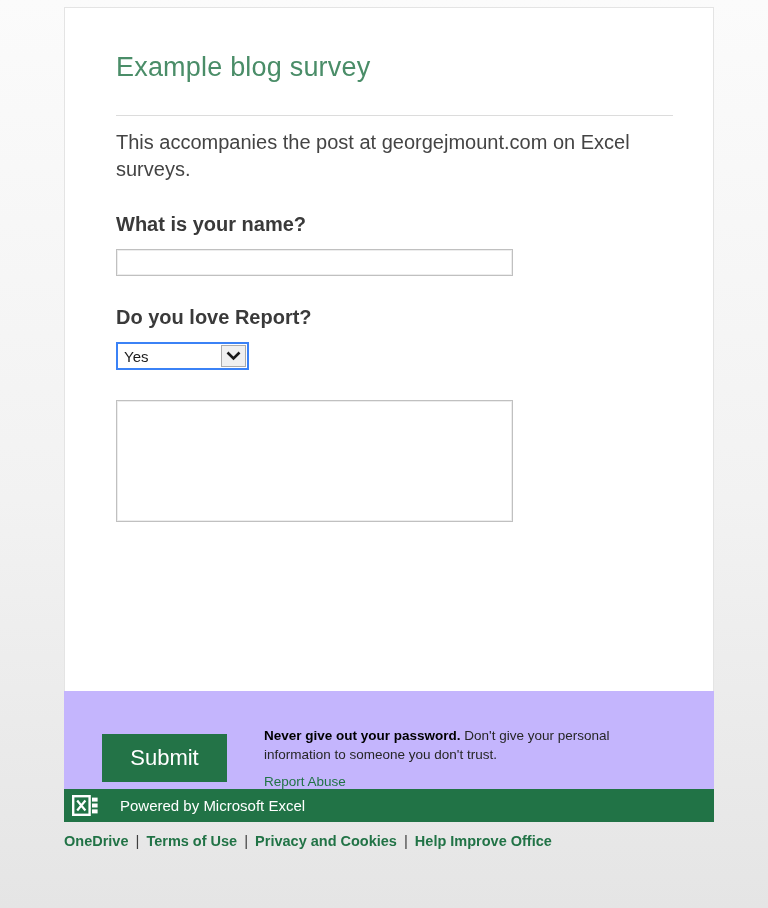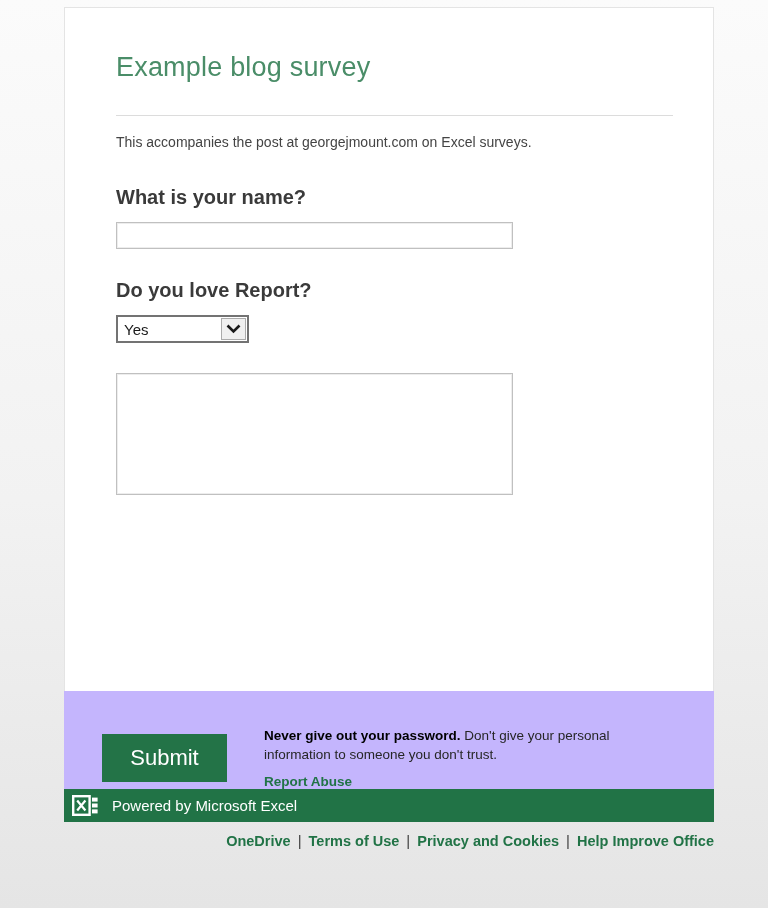--- a/index.html
+++ b/index.html
@@ -14,38 +14,38 @@
     box-sizing:border-box; height:684px;
     background:#ffffff; border:1px solid #e4e4e4; border-bottom:none;
     padding:44px 40px 8px 51px;
   }
   .title {
     font-size:27px; font-weight:300; color:#4a8d68; margin:0;
     letter-spacing:0.2px;
   }
   .divider { border:none; border-top:1px solid #dcdcdc; margin:32px 0 0 0; }
   .desc {
-    margin:13px 0 0 0; font-size:14px; line-height:27px; color:#444444;
+    margin:13px 0 0 0; font-size:20px; line-height:27px; color:#444444;
     max-width:545px;
   }
   .question { margin-top:30px; }
   .q-label { font-size:20px; font-weight:bold; color:#3a3a3a; }
   .text-input, .text-area {
     display:block; box-sizing:border-box; margin-top:13px;
     border:1px solid #c0c0c0; box-shadow:inset 0 0 0 1px #ededed;
     background:#fff; font-family:"Liberation Sans",sans-serif; font-size:15px;
     color:#1a1a1a; padding:2px 6px; outline:none;
   }
   .text-input { height:27px; }
   .w-wide { width:397px; }
   .w-narrow { width:222px; }
   .text-area { width:397px; height:122px; resize:none; }
   .select {
     margin-top:13px; width:133px; height:28px; box-sizing:border-box;
-    border:2px solid #737373; background:#fff;
+    border:2px solid #3b82f6; background:#fff;
     display:flex; align-items:center; cursor:pointer;
   }
   .select-value { flex:1; padding-left:6px; font-size:15px; color:#1a1a1a; }
   .select-arrow {
     width:25px; height:22px; margin-right:1px; box-sizing:border-box;
     background:#f0f0f0; border:1px solid #ababab;
     display:flex; align-items:center; justify-content:center;
   }
   .card-footer {
     box-sizing:border-box; height:98px; background:#c4b5fd;
@@ -53,30 +53,30 @@
     padding:36px 30px 0 38px;
   }
   .submit-btn {
     width:125px; height:48px; background:#237347; color:#ffffff;
     border:none; font-family:"Liberation Sans",sans-serif; font-size:22px;
     cursor:pointer; flex:0 0 auto;
   }
   .disclaimer { font-size:13.5px; line-height:19px; color:#262626; max-width:365px; }
   .disclaimer b { color:#000000; }
   .report-abuse {
-    display:inline-block; margin-top:8px; font-size:13.5px; font-weight:bold;
+    display:inline-block; margin-top:8px; font-size:13.5px; font-weight:normal;
     color:#217346; text-decoration:none; cursor:pointer;
   }
   .brand-bar {
     box-sizing:border-box; height:33px; background:#217346;
-    display:flex; align-items:center; gap:13px; padding-left:8px;
+    display:flex; align-items:center; gap:21px; padding-left:8px;
   }
   .brand-text { color:#ffffff; font-size:15px; }
   .links-row {
-    margin:10px 0 0 64px; width:650px; text-align:right;
+    margin:10px 0 0 64px; width:650px; text-align:left;
     font-size:14.5px;
   }
   .links-row a {
     color:#217346; font-weight:bold; text-decoration:none; cursor:pointer;
   }
   .links-row .sep { color:#3f3f3f; font-weight:400; padding:0 7px; font-size:15px; }
 </style>
 </head>
 <body>
 

